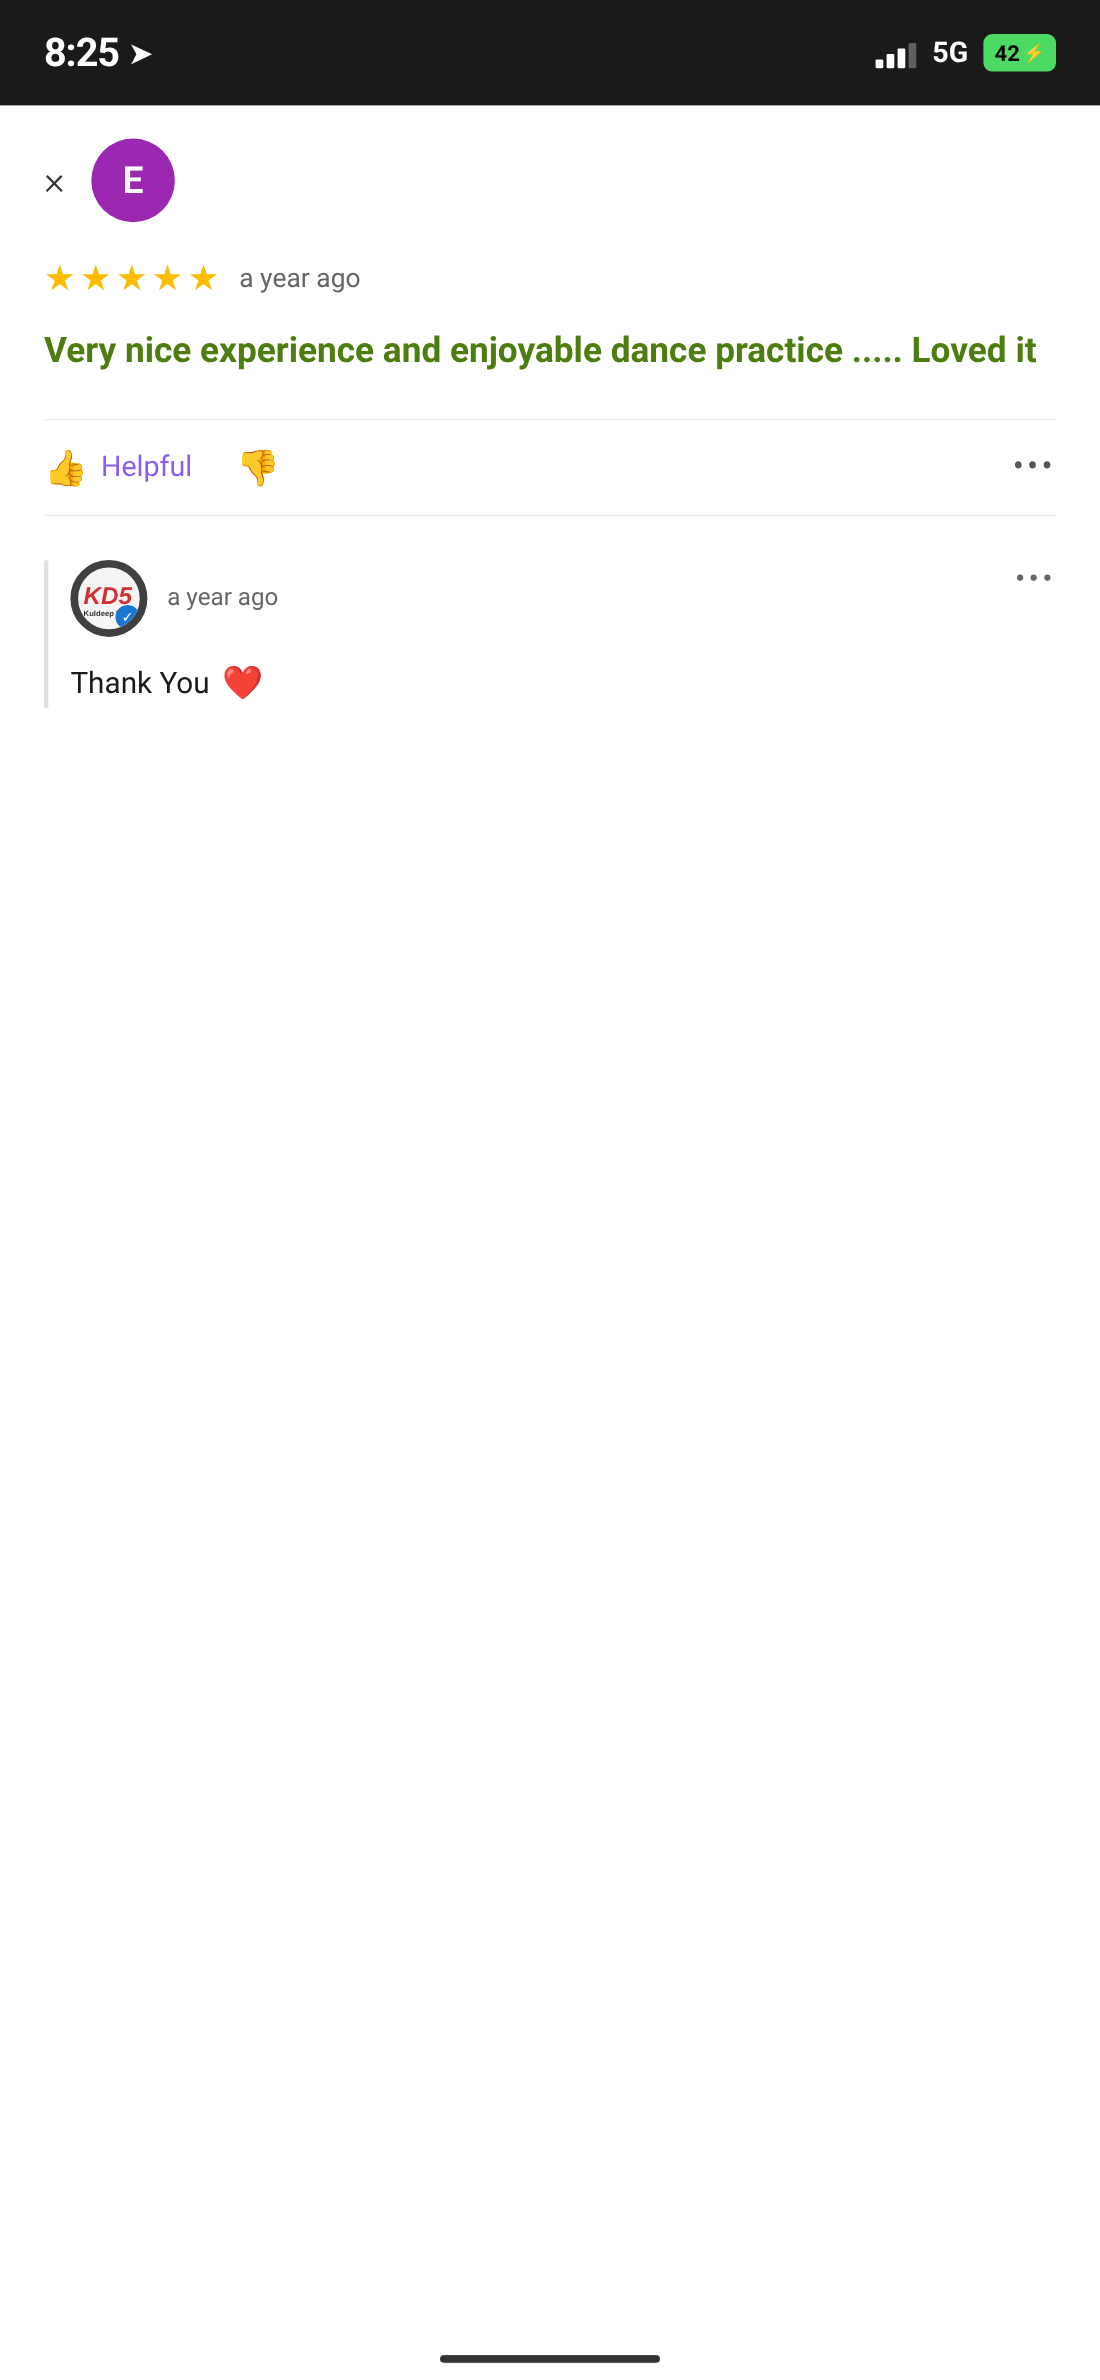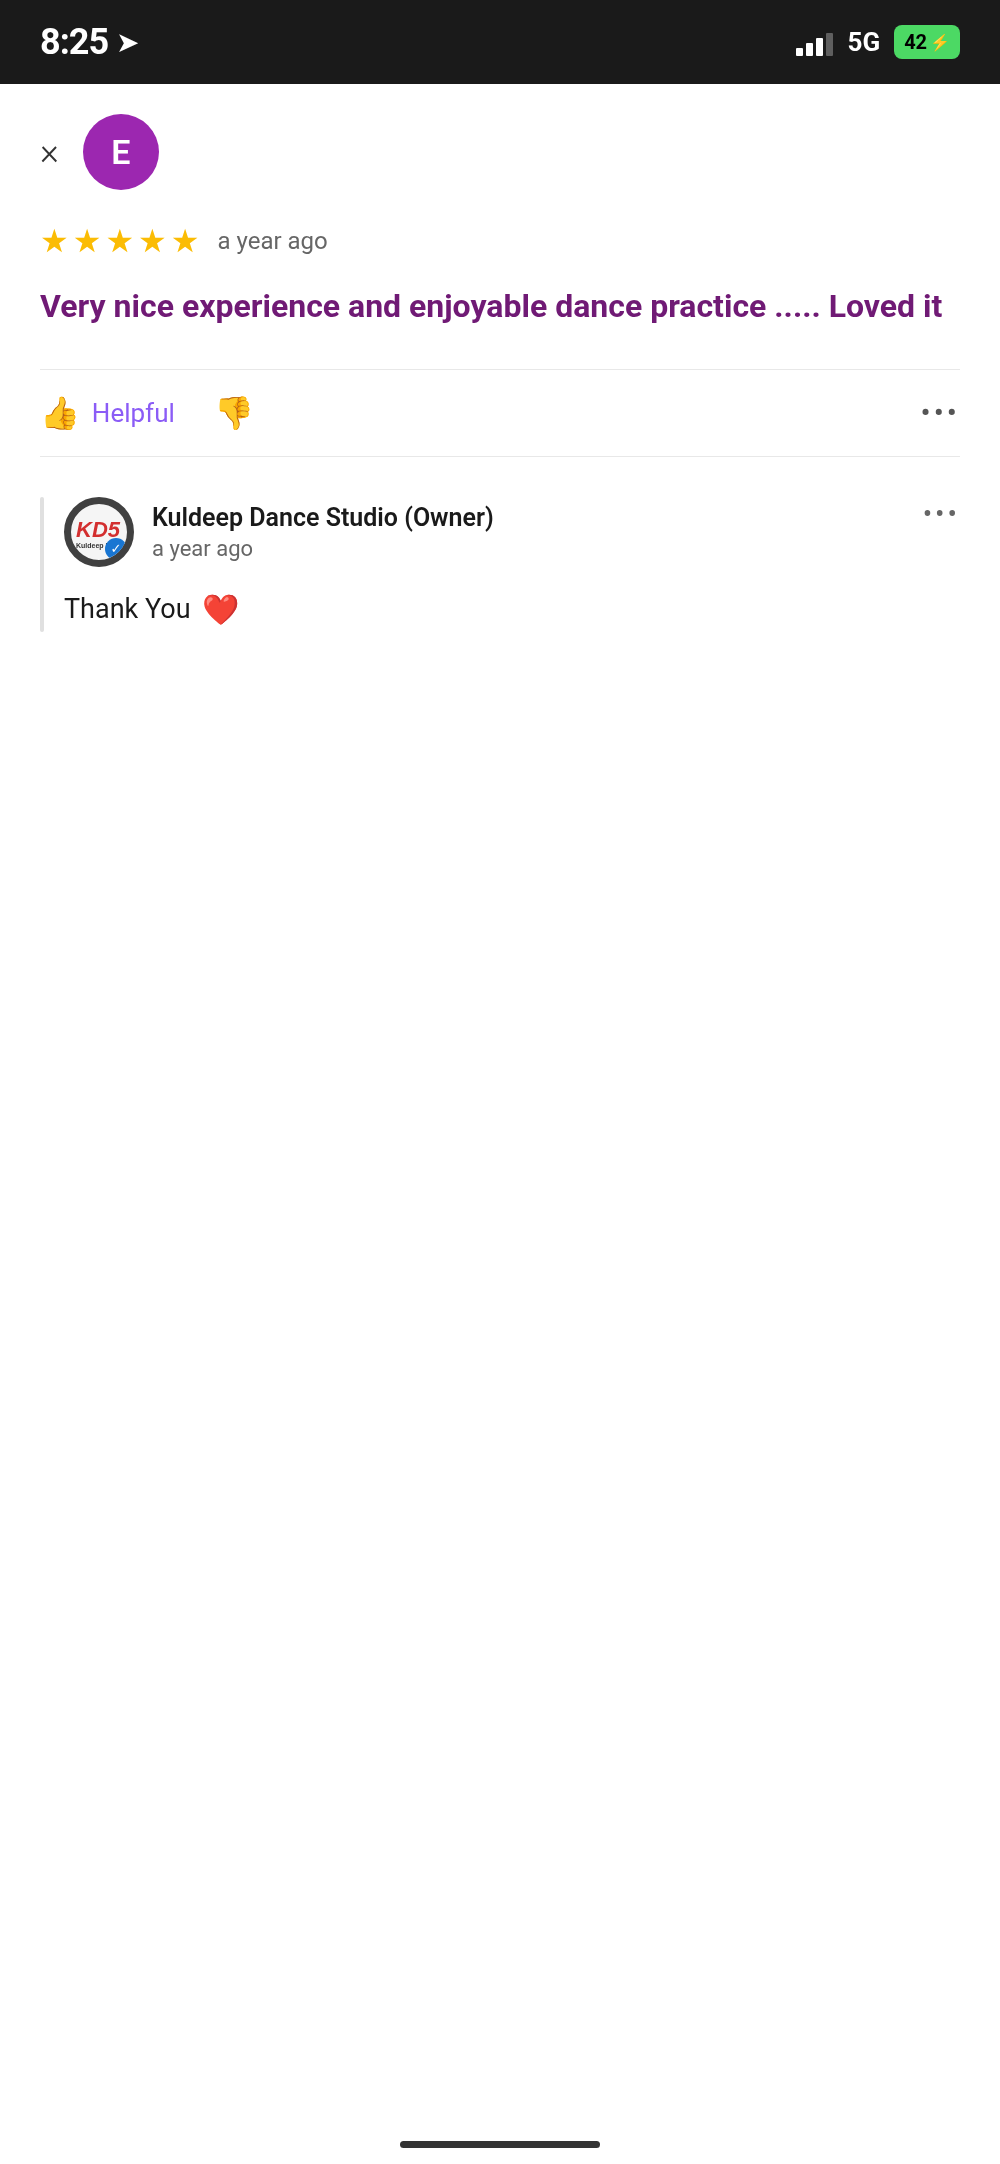--- a/index.html
+++ b/index.html
@@ -14,21 +14,21 @@
     }
 
     
     .status-bar {
       background: #1a1a1a;
       color: #fff;
       display: flex;
       justify-content: space-between;
       align-items: center;
       padding: 18px 40px 18px 40px;
-      height: 84px;
+      height: 96px;
     }
 
     .status-left {
       display: flex;
       align-items: center;
       gap: 8px;
     }
 
     .status-time {
       font-size: 36px;
@@ -162,21 +162,21 @@
 
     .review-time {
       font-size: 24px;
       color: #666;
     }
 
     
     .review-text {
       font-size: 32px;
       font-weight: 700;
-      color: #701a75;
+      color: #4d7c0f;
       line-height: 1.4;
       margin-bottom: 40px;
     }
 
     
     .actions-row {
       display: flex;
       align-items: center;
       margin-bottom: 40px;
       border-top: 1px solid #e8e8e8;
@@ -421,21 +421,20 @@
                 <text x="2" y="24" font-size="22" font-weight="900" fill="#d32f2f" font-style="italic" font-family="Arial">KD5</text>
                 <text x="2" y="35" font-size="7" font-weight="600" fill="#333" font-family="Arial">Kuldeep Dance Stu</text>
               </svg>
             </div>
             <div class="verified-badge">
               <span>✓</span>
             </div>
           </div>
 
           <div class="owner-meta">
-            <span class="owner-name">Kuldeep Dance Studio (Owner)</span>
             <span class="owner-time">a year ago</span>
           </div>
         </div>
 
         <span class="reply-more">•••</span>
       </div>
 
       <div class="reply-text">
         <span>Thank You</span>
         <span class="heart-emoji">❤️</span>

